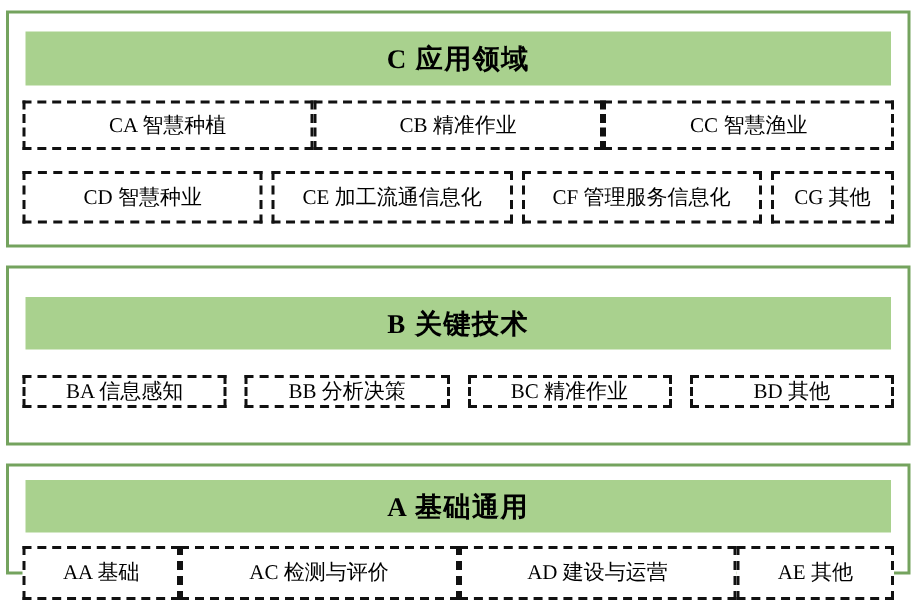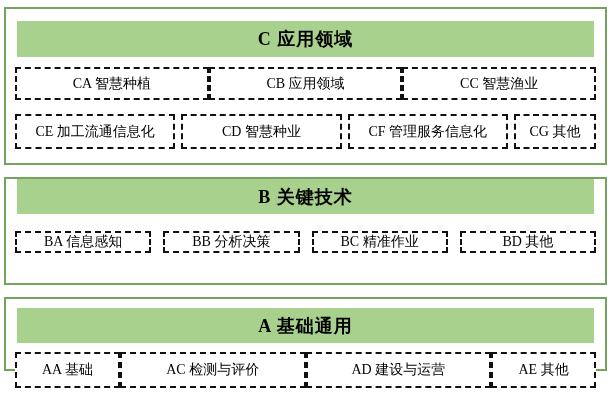--- a/index.html
+++ b/index.html
@@ -20,21 +20,21 @@
     flex-direction: column;
     gap: 12px;
   }
 
   .block {
     border: 2px solid #74A35E;
     background: #ffffff;
     padding: 0 9px;
   }
   .block-c { height: 158px; padding-top: 12px; }
-  .block-b { height: 108px; padding-top: 0; }
+  .block-b { height: 120px; padding-top: 19px; }
   .block-a { height: 74px; padding-top: 9px; font-family: Liberation Serif, serif; }
 
   .block-header {
     background: #A9D18E;
     height: 36px;
     margin: 0 2px;
     display: flex;
     align-items: center;
     justify-content: center;
     font-size: 18px;
@@ -69,26 +69,26 @@
 </style>
 </head>
 <body>
 
 <div class="diagram">
 
   <section class="block block-c">
     <div class="block-header">C 应用领域</div>
     <div class="row row-c1">
       <div class="dashed-box f1">CA 智慧种植</div>
-      <div class="dashed-box f1">CB 应用领域</div>
+      <div class="dashed-box f1">CB 精准作业</div>
       <div class="dashed-box f1">CC 智慧渔业</div>
     </div>
     <div class="row row-c2">
+      <div class="dashed-box f2">CD 智慧种业</div>
       <div class="dashed-box f2">CE 加工流通信息化</div>
-      <div class="dashed-box f2">CD 智慧种业</div>
       <div class="dashed-box f2">CF 管理服务信息化</div>
       <div class="dashed-box f1">CG 其他</div>
     </div>
   </section>
 
   <section class="block block-b">
     <div class="block-header">B 关键技术</div>
     <div class="row row-b1">
       <div class="dashed-box f1">BA 信息感知</div>
       <div class="dashed-box f1">BB 分析决策</div>

